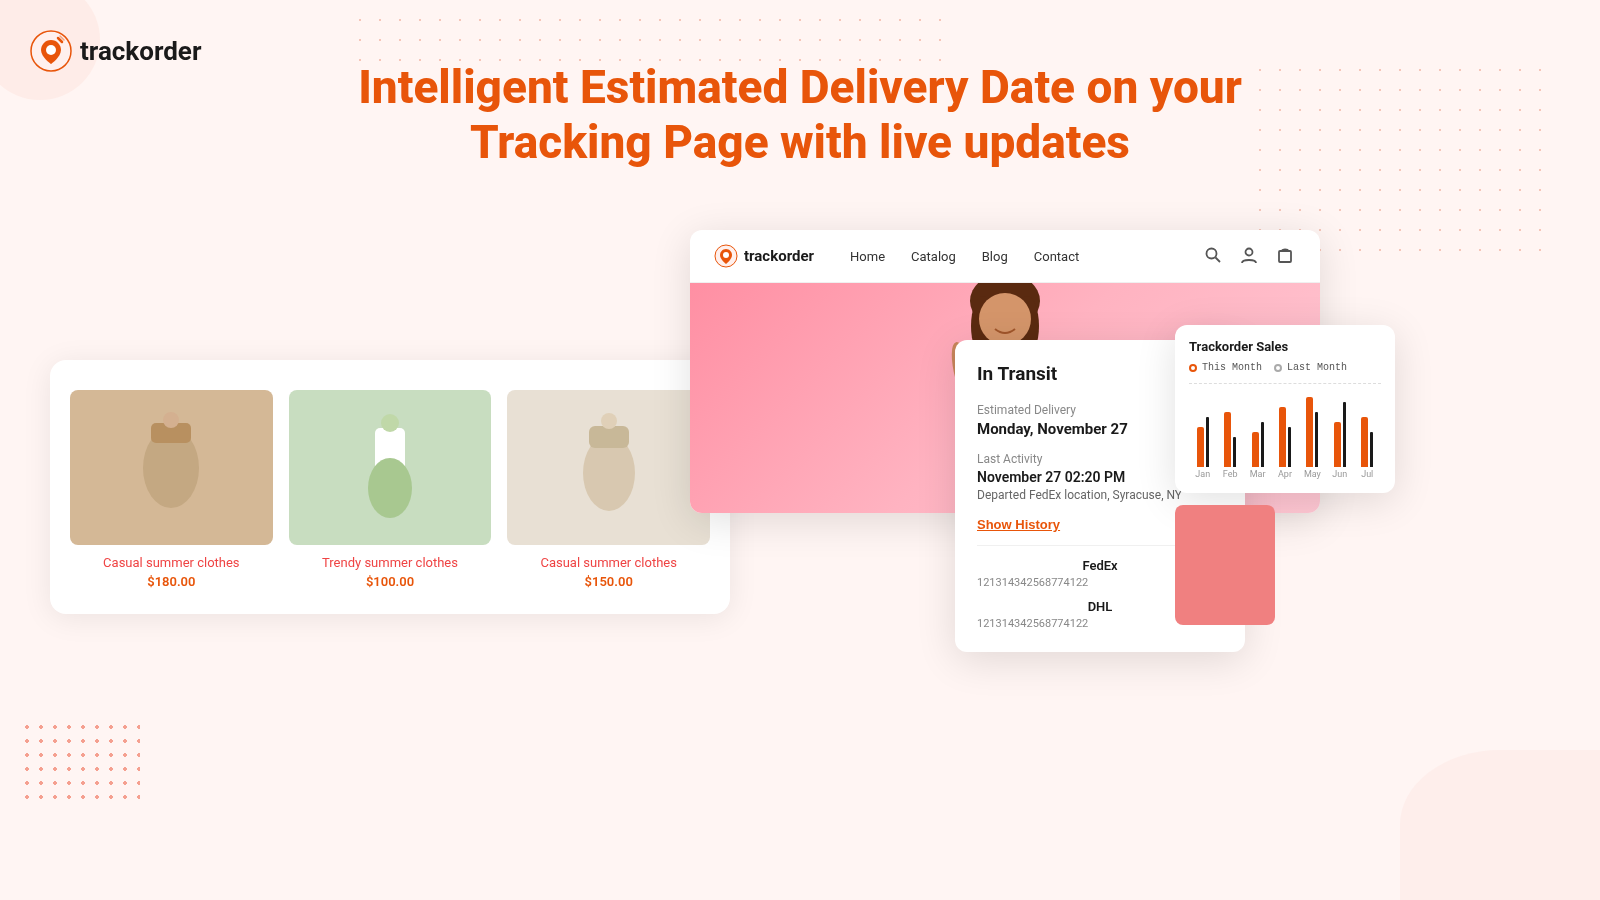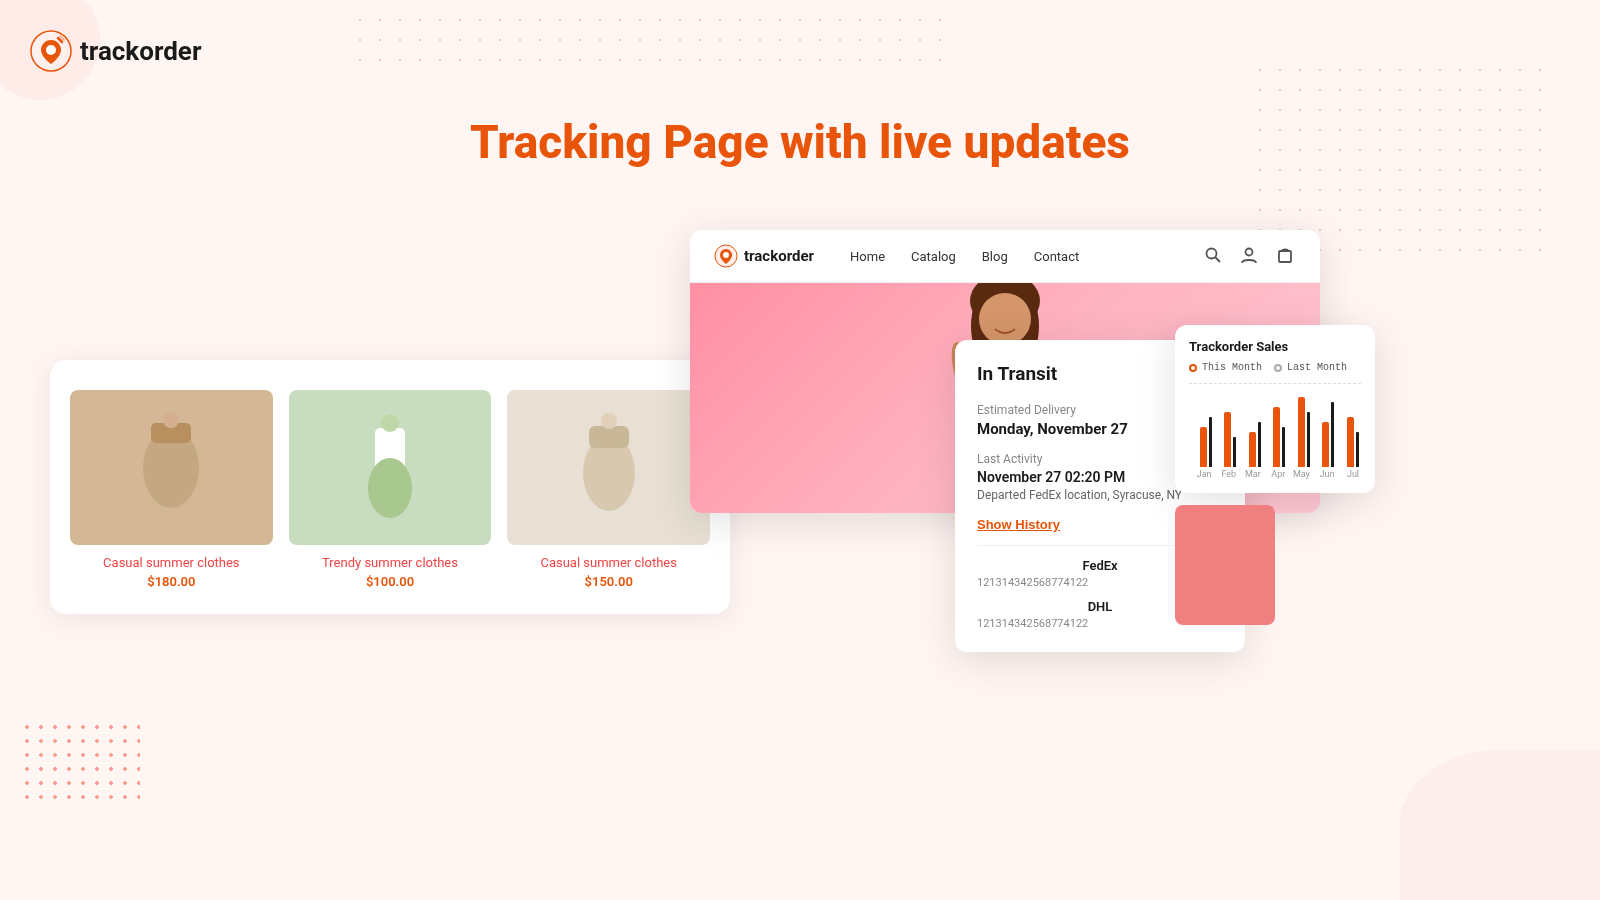--- a/index.html
+++ b/index.html
@@ -272,21 +272,21 @@
     .carrier-tracking {
       font-size: 11px;
       color: #888;
     }
 
     
     .sales-panel {
       position: absolute;
       top: 325px;
       left: 1175px;
-      width: 200px;
+      width: 220px;
       background: #fff;
       border-radius: 12px;
       box-shadow: 0 8px 40px rgba(0,0,0,0.12);
       padding: 14px;
     }
     .sales-title {
       font-size: 13px;
       font-weight: 700;
       color: #1a1a1a;
       margin-bottom: 8px;
@@ -315,21 +315,21 @@
       height: 90px;
       display: flex;
       align-items: flex-end;
       gap: 4px;
       padding: 0 2px;
     }
     .chart-col {
       flex: 1;
       display: flex;
       flex-direction: column;
-      align-items: flex-end;
+      align-items: center;
       gap: 2px;
     }
     .chart-bars {
       display: flex;
       gap: 2px;
       align-items: flex-end;
       height: 75px;
     }
     .bar-orange {
       width: 7px;
@@ -389,21 +389,21 @@
       <circle cx="21" cy="20" r="5" fill="white"></circle>
       <path d="M28 8 L32 12" stroke="#e8550a" stroke-width="2.5" stroke-linecap="round"></path>
       <path d="M30 6 L34 10" stroke="#e8550a" stroke-width="1.5" stroke-linecap="round" opacity="0.5"></path>
     </svg>
     <span class="logo-text">trackorder</span>
   </div>
 </div>
 
 <div class="main-headline">
   <h1>
-    <br>
+    <span>Intelligent Estimated Delivery Date on your</span><br>
     <span>Tracking Page with live updates</span>
   </h1>
 </div>
 
 <div class="product-panel">
   <div class="product-card">
     <div class="product-card-img product-img-1">
       <svg width="80" height="120" viewBox="0 0 80 120">
           <ellipse cx="40" cy="60" rx="28" ry="40" fill="#c4a882"></ellipse>
           <rect x="20" y="15" width="40" height="20" rx="5" fill="#b89060"></rect>

